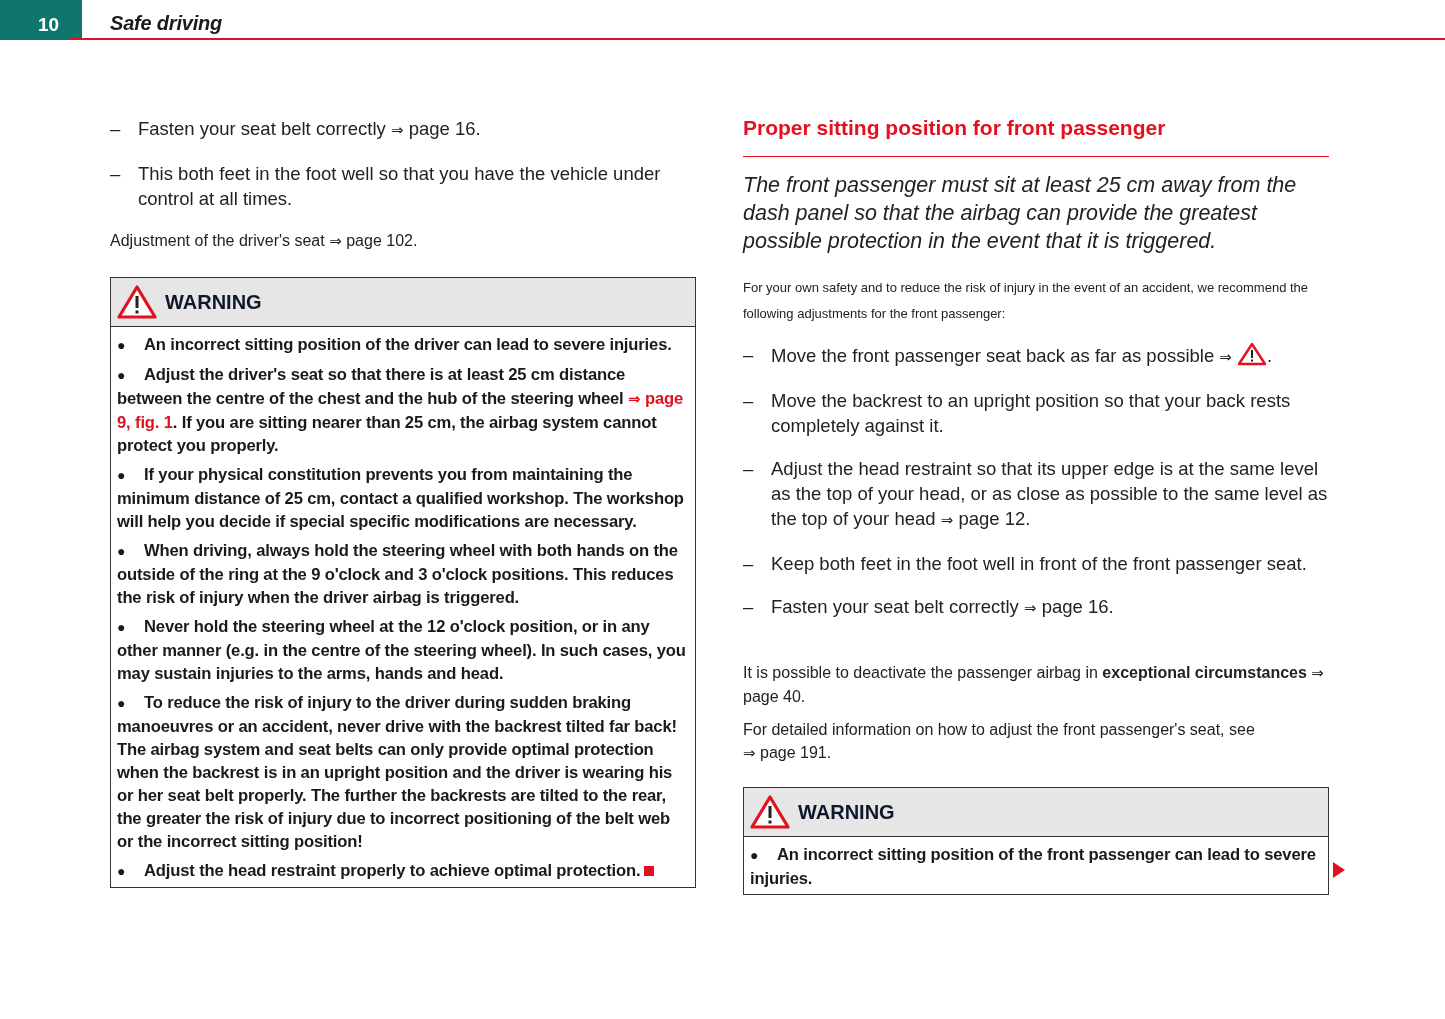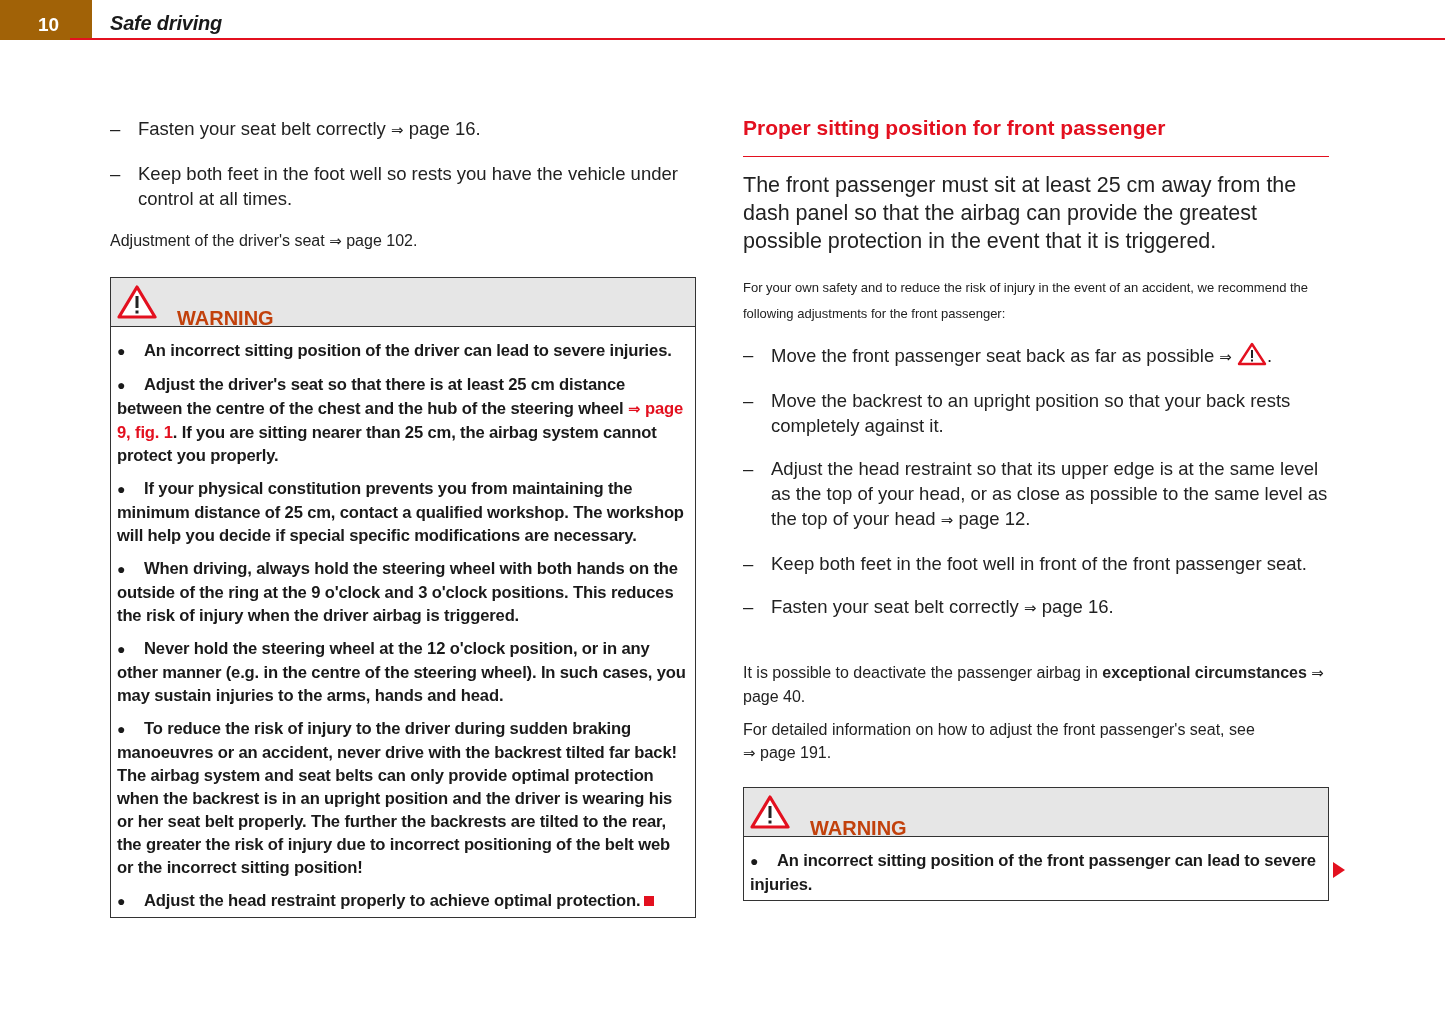--- a/index.html
+++ b/index.html
@@ -1,42 +1,42 @@
 <!DOCTYPE html>
 <html><head>
 <meta charset="utf-8">
 <style>
   html, body { margin: 0; padding: 0; background: #ffffff; }
   body { width: 1445px; height: 1019px; position: relative; overflow: hidden; font-family: "Liberation Sans", "DejaVu Sans", sans-serif; color: #1a1a1a; }
   .header-bar { position: absolute; left: 0; top: 0; width: 1445px; height: 41px; }
-  .page-num-box { position: absolute; left: 0; top: 0; width: 92px; height: 40px; background: #a16207; text-decoration: underline; }
+  .page-num-box { position: absolute; left: 0; top: 0; width: 82px; height: 40px; background: #0f766e; text-decoration: underline; }
   .page-num { position: absolute; left: 38px; top: 14px; color: #fff; font-weight: bold; font-size: 19px; }
   .header-line { position: absolute; left: 70px; top: 38px; width: 1375px; height: 2px; background: #e3101f; }
   .section-title { position: absolute; left: 110px; top: 12px; font-size: 20px; font-weight: bold; color: #1a1a1a; letter-spacing: -0.2px; font-style: italic; }
 
   .col-left { position: absolute; left: 110px; top: 116px; width: 586px; }
   .col-right { position: absolute; left: 743px; top: 116px; width: 586px; }
 
   .dash-item { position: relative; padding-left: 28px; font-size: 18.5px; line-height: 25px; color: #222; margin-bottom: 18px; }
   .dash-item .dash { position: absolute; left: 0; top: 0; }
   .small-text { font-size: 16px; line-height: 23px; color: #222; }
   .arrow { font-family: "DejaVu Sans", sans-serif; font-size: 15px; }
 
   .warning-box { border: 1px solid #333; background: #fff; }
   .warning-head { background: #e6e6e6; border-bottom: 1px solid #333; height: 48px; position: relative; }
   .warning-head .tri { position: absolute; left: 6px; top: 7px; width: 40px; height: 34px; }
-  .warning-head .wlabel { position: absolute; left: 54px; top: 29px; font-weight: bold; font-size: 20px; color: #c2410c; margin-left: 12px; }
+  .warning-head .wlabel { position: absolute; left: 54px; top: 13px; font-weight: bold; font-size: 20px; color: #0f172a; }
   .warning-body { padding: 2px 6px 4px 6px; font-weight: bold; font-size: 16.6px; line-height: 23px; color: #1a1a1a; letter-spacing: -0.15px; }
-  .warning-body p { margin: 10px 0 6px 0; }
+  .warning-body p { margin: 4px 0 6px 0; }
   .bullet { display: inline-block; width: 27px; font-size: 14px; }
   .red { color: #e3101f; }
   .red-square { display: inline-block; width: 10px; height: 10px; background: #e3101f; margin-left: 4px; vertical-align: 0px; }
 
   .h2 { color: #e3101f; font-weight: bold; font-size: 21px; padding-bottom: 16px; border-bottom: 1.5px solid #e3101f; margin-bottom: 14px; }
-  .intro { font-size: 21.5px; line-height: 28px; color: #222; margin-bottom: 20px; }
+  .intro { font-style: italic; font-size: 21.5px; line-height: 28px; color: #222; margin-bottom: 20px; }
   .body-text { font-size: 13px; line-height: 25.5px; color: #222; margin-bottom: 16px; }
   .inline-tri { display: inline-block; width: 30px; height: 24px; vertical-align: -4px; }
   .continue-arrow { position: absolute; left: 1333px; top: 862px; width: 0; height: 0; border-top: 8px solid transparent; border-bottom: 8px solid transparent; border-left: 12px solid #e3101f; }
 </style>
 </head>
 <body>
 
 <div class="header-bar">
   <div class="page-num-box">
     <span class="page-num">10</span>
@@ -47,21 +47,21 @@
 
 <div class="col-left">
   <div class="dash-item">
     <span class="dash">–</span>
     <span>Fasten your seat belt correctly</span>
     <span class="arrow">⇒</span>
     <span>page 16.</span>
   </div>
   <div class="dash-item">
     <span class="dash">–</span>
-    <span>Keep both feet in the foot well so rests you have the vehicle under control at all times.</span>
+    <span>This both feet in the foot well so that you have the vehicle under control at all times.</span>
   </div>
   <div class="small-text" style="margin-top:12px;">
     <span>Adjustment of the driver's seat</span>
     <span class="arrow">⇒</span>
     <span>page 102.</span>
   </div>
 
   <div class="warning-box" style="margin-top:24px;">
     <div class="warning-head">
       <svg class="tri" viewBox="0 0 40 34">

